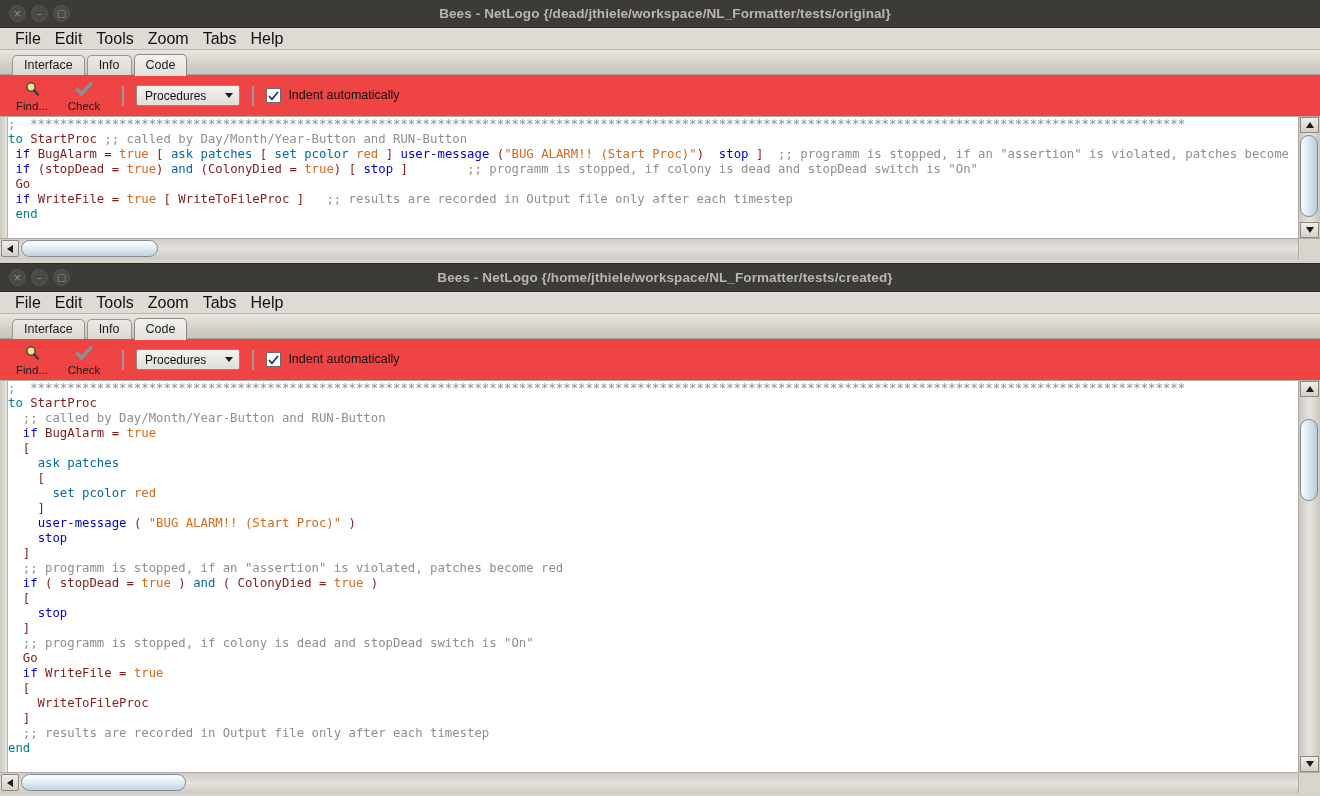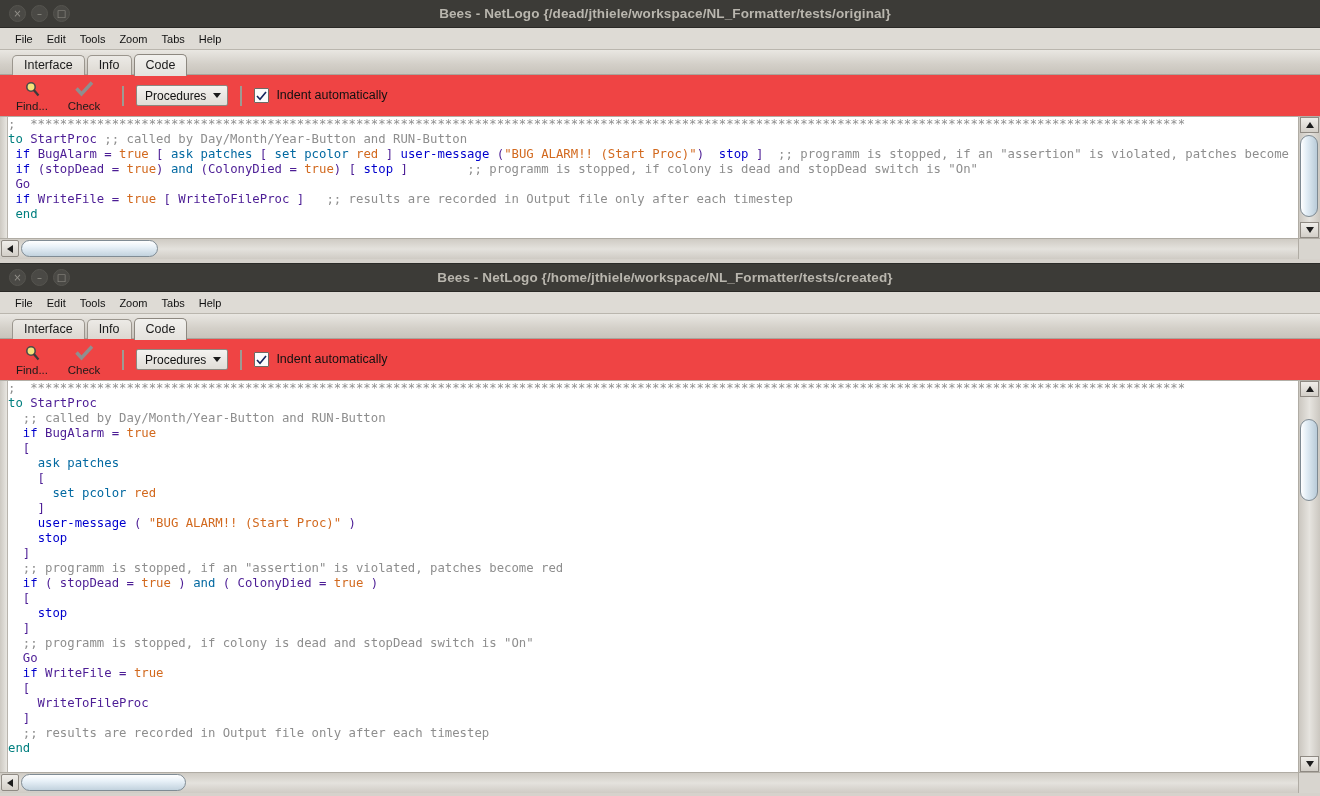--- a/index.html
+++ b/index.html
@@ -33,21 +33,21 @@
     padding-right: 60px; white-space: nowrap; overflow: hidden;
   }
 
   
   .menubar {
     height: 21px; background: #dedbd5;
     border-bottom: 1px solid #bab6ae;
     display: flex; align-items: center; padding-left: 8px;
   }
   .menuitem {
-    font-size: 11px; color: #101010; padding: 1px 7px;
+    font-size: 16px; color: #101010; padding: 1px 7px;
     white-space: nowrap;
   }
 
   
   .tabstrip {
     height: 24px;
     background: linear-gradient(to bottom,#e9e7e2 0%,#d3cfc8 60%,#c8c4bc 100%);
     display: flex; align-items: flex-end; padding-left: 12px;
     border-bottom: 1px solid #a8a49c; position: relative;
   }
@@ -75,21 +75,21 @@
     display: flex; flex-direction: column; align-items: center;
     justify-content: center; width: 52px; height: 39px;
   }
   .tbtn .glyph { height: 19px; display:flex; align-items:center; justify-content:center; }
   .tbtn .lbl { font-size: 11.5px; color: #1b1b1b; margin-top: 1px; }
   .tsep { width: 2px; height: 20px; background: #9e9a93; margin: 0 12px; }
   .dropdown {
     height: 19px; padding: 0 6px 0 8px;
     background: linear-gradient(to bottom,#f4f3f0,#e0ddd7);
     border: 1px solid #8d8880; border-radius: 2px;
-    display: flex; align-items: center; gap: 7px;
+    display: flex; align-items: center; gap: 19px;
     font-size: 12px; color: #111;
   }
   .caret { width:0;height:0;border-left:4px solid transparent;border-right:4px solid transparent;border-top:5px solid #1a1a1a; }
   .cbwrap { display: flex; align-items: flex-start; gap: 7px; }
   .cbox {
     width: 13px; height: 13px; background: #fcfcfc;
     border: 1px solid #6d6a64; border-radius: 1px;
     display:flex;align-items:center;justify-content:center;
   }
   .cbox svg { display:block; }
@@ -110,21 +110,21 @@
     white-space: pre; color: #111;
   }
   .code .ln { height: 15px; }
   
   .c-def { color: #007f7f; }
   .c-kw  { color: #0000cd; }
   .c-cmd { color: #0369a1; }
   .c-con { color: #d2691e; margin-top: 48px; }
   .c-str { color: #d2691e; }
   .c-com { color: #8e8e8e; }
-  .c-pln { color: #4c1d95; }
+  .c-pln { color: #7f1d1d; }
 
   
   .vscroll {
     position: absolute; top: 0; right: 0; width: 21px; bottom: 0;
     background: linear-gradient(to right,#cbc7c0,#e6e4df,#cbc7c0);
     border-left: 1px solid #b0aca4;
   }
   .sb-arrow {
     width: 19px; height: 16px;
     display:flex;align-items:center;justify-content:center;

